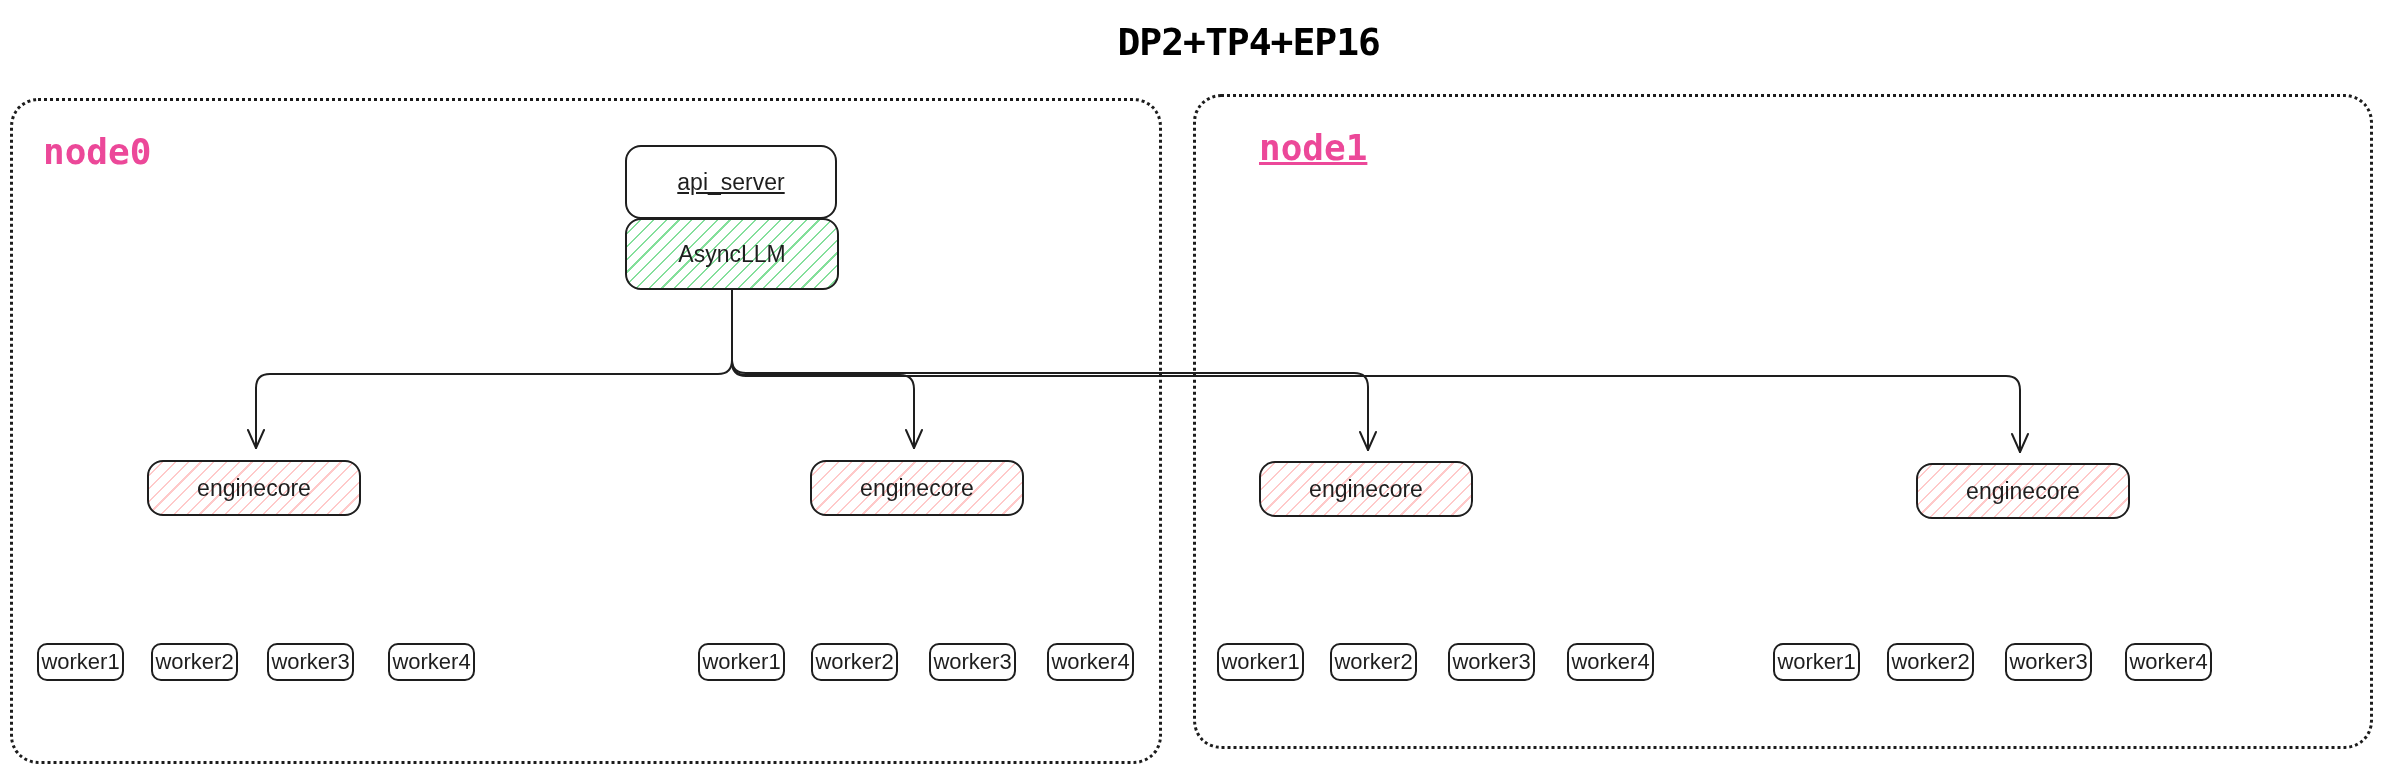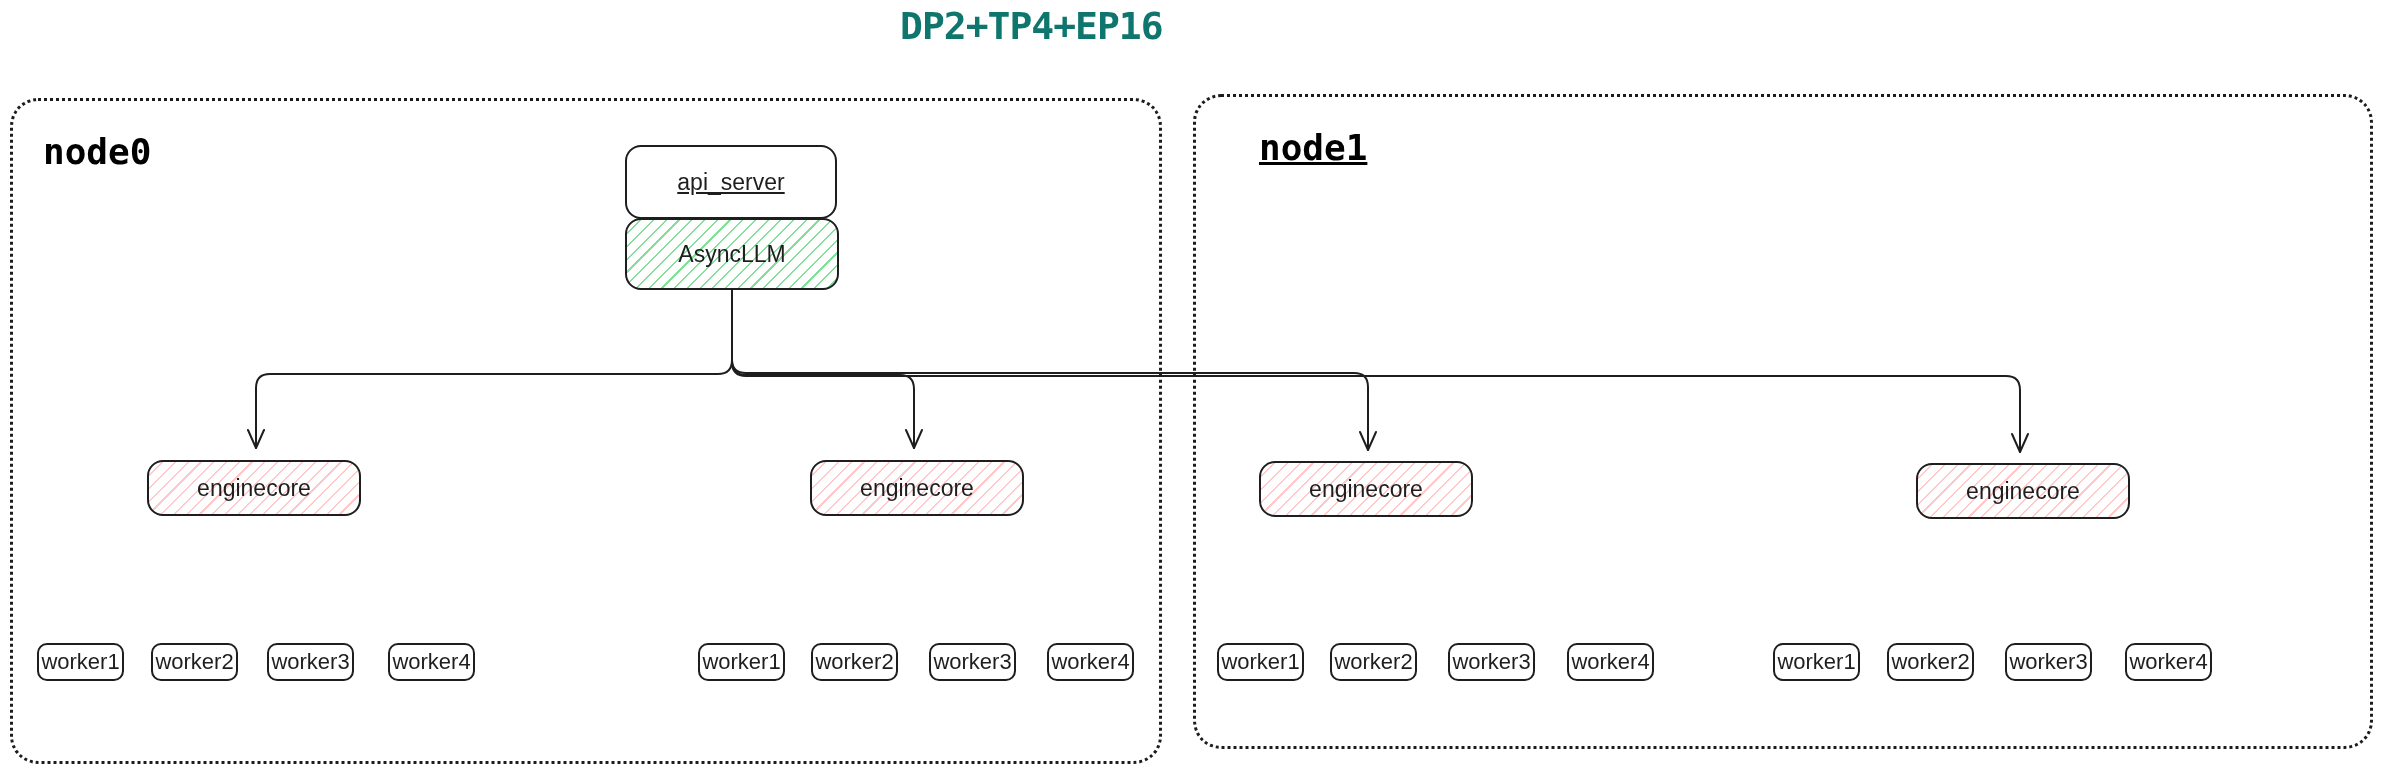--- a/index.html
+++ b/index.html
@@ -1,39 +1,39 @@
 <!DOCTYPE html>
 <html><head>
 <meta charset="utf-8">
 <style>
   * { margin: 0; padding: 0; box-sizing: border-box; }
   html, body { width: 2383px; height: 773px; background: #ffffff; overflow: hidden; }
   body { position: relative; font-family: "Liberation Sans", sans-serif; color: #1e1e1e; }
 
   .diagram-title {
-    position: absolute; left: 900px; top: 4px; width: 480px;
-    text-align: left;
+    position: absolute; left: 900px; top: 20px; width: 480px;
+    text-align: right;
     font-family: "DejaVu Sans Mono", monospace;
     font-size: 38px; font-weight: 600; letter-spacing: -1px;
-    color: #0f766e;
+    color: #000000;
   }
 
   .node-container {
     position: absolute;
     border: 3px dotted #1c1c1c;
     border-radius: 28px;
     background: transparent;
   }
   #node0-container { left: 10px;   top: 98px; width: 1152px; height: 666px; }
   #node1-container { left: 1193px; top: 94px; width: 1180px; height: 655px; }
 
   .node-label {
     position: absolute;
     font-family: "DejaVu Sans Mono", monospace;
-    font-size: 36px; font-weight: bold; color: #000000;
+    font-size: 36px; font-weight: bold; color: #ec4899;
     white-space: nowrap;
   }
   #node0-label { left: 43px;   top: 131px; }
   #node1-label { left: 1259px; top: 127px; text-decoration: underline; }
 
   .box {
     position: absolute;
     border: 2.8px solid #1e1e1e;
     border-radius: 16px;
     background-color: #ffffff;

